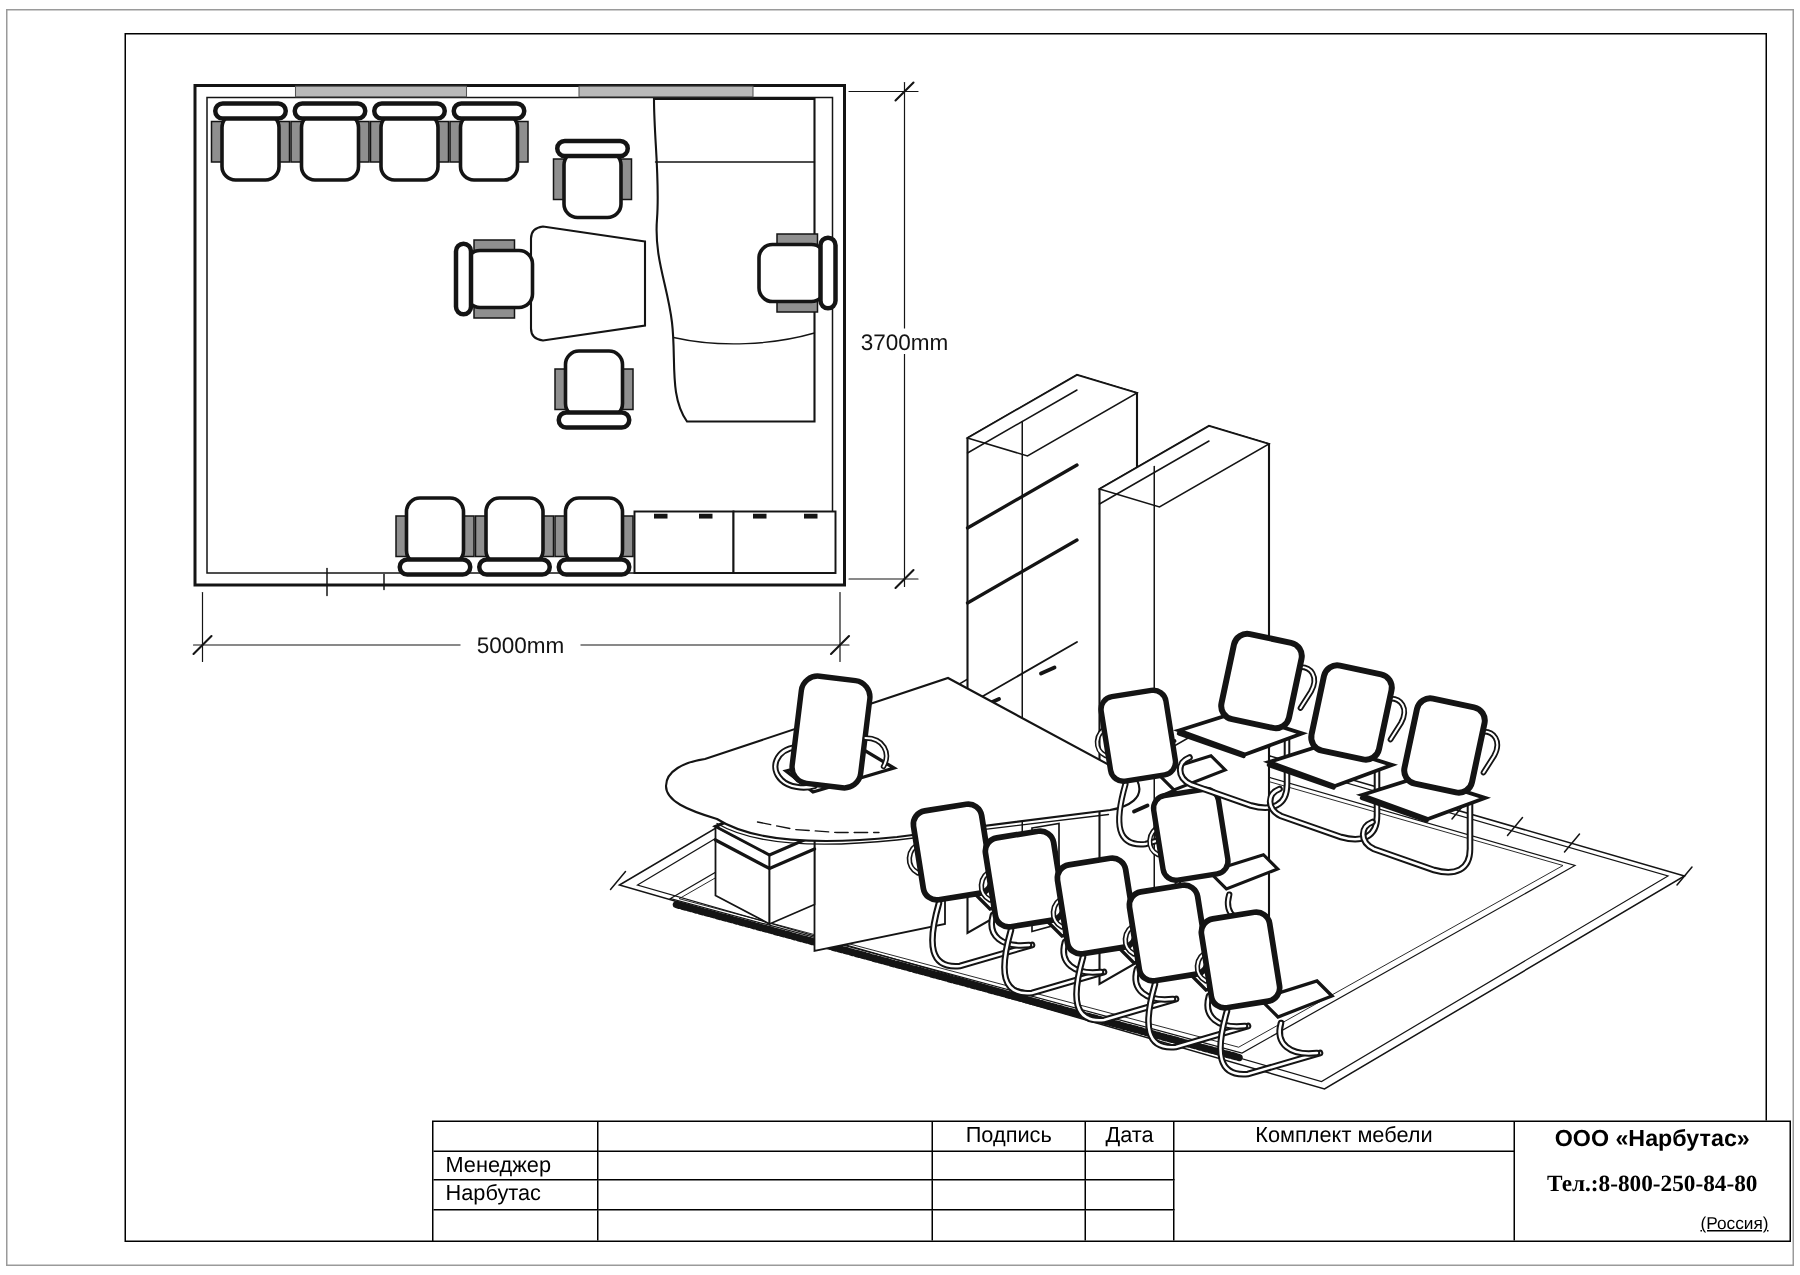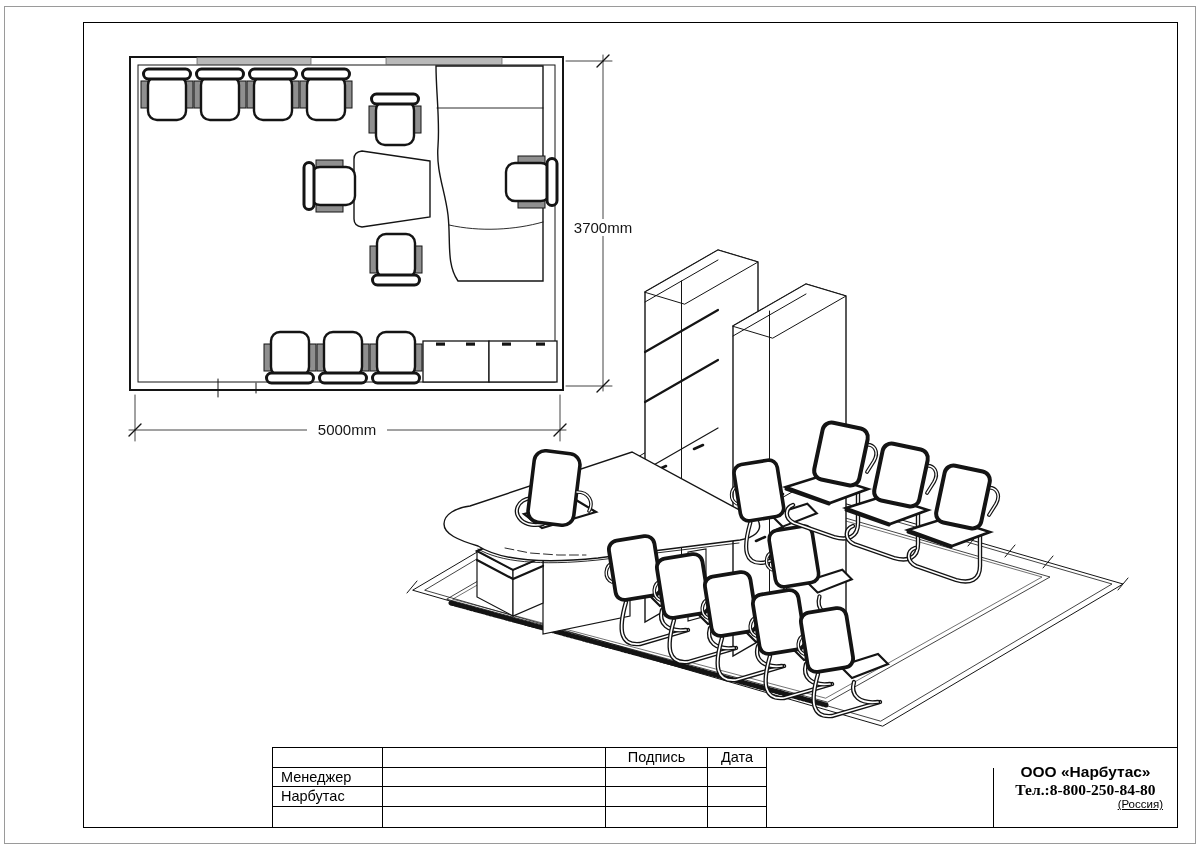--- a/index.html
+++ b/index.html
@@ -4,31 +4,31 @@
 <style>
   html,body{margin:0;padding:0;background:#fff;}
   .page{position:relative;width:1200px;height:850px;background:#ffffff;overflow:hidden;
         font-family:"Liberation Sans","DejaVu Sans",sans-serif;color:#000;}
   .page-border{position:absolute;left:4px;top:6px;width:1190px;height:836px;
         border:1px solid #9a9a9a;}
   .frame{position:absolute;left:83px;top:22px;width:1095px;height:806px;
         border:1px solid #000;box-sizing:border-box;}
   svg.drawing{position:absolute;left:0;top:0;}
   
-  .tb{position:absolute;left:272px;top:747px;width:906px;height:81px;display:grid;
+  .tb{position:absolute;left:288px;top:747px;width:906px;height:81px;display:grid;
       grid-template-columns:110px 223px 102px 59px 227px 1fr;
       grid-template-rows:20px 19px 20px 1fr;
       background:#fff;border:1px solid #000;box-sizing:border-box;font-size:14.5px;line-height:1;}
   .tb .c{border-right:1px solid #000;border-bottom:1px solid #000;box-sizing:border-box;
       display:flex;align-items:center;padding:0 4px;overflow:hidden;white-space:nowrap;}
   .tb .lab{padding-left:8px;}
   .tb .hd{justify-content:center;}
   .tb .nr{border-right:none;}
   .tb .nb{border-bottom:none;}
-  .tb .company{flex-direction:column;justify-content:center;align-items:center;gap:2px;padding:2px 6px;}
+  .tb .company{flex-direction:column;justify-content:center;align-items:center;gap:14px;padding:2px 6px;}
   .tb .company .nm{font-weight:600;font-size:15.5px;}
   .tb .company .ph{font-weight:700;font-size:15.5px;font-family:Liberation Serif, serif;}
   .tb .company .ct{font-size:11.5px;align-self:flex-end;padding-right:8px;text-decoration:underline;}
 </style>
 </head>
 <body>
 
 <div class="page">
   <div class="page-border"></div>
   <div class="frame"></div>
@@ -209,20 +209,21 @@
       <use href="#fchair" transform="translate(756,592)"></use>
       <use href="#fchair" transform="translate(804,610)"></use>
     </g>
   </svg>
 
   <div class="tb">
     <div class="c" style="grid-column:1;grid-row:1"></div>
     <div class="c" style="grid-column:2;grid-row:1"></div>
     <div class="c hd" style="grid-column:3;grid-row:1">Подпись</div>
     <div class="c hd" style="grid-column:4;grid-row:1">Дата</div>
+    <div class="c hd" style="grid-column:5;grid-row:1">Комплект мебели</div>
 
     <div class="c lab" style="grid-column:1;grid-row:2">Менеджер</div>
     <div class="c" style="grid-column:2;grid-row:2"></div>
     <div class="c" style="grid-column:3;grid-row:2"></div>
     <div class="c" style="grid-column:4;grid-row:2"></div>
     <div class="c nb" style="grid-column:5;grid-row:2/5"></div>
 
     <div class="c lab" style="grid-column:1;grid-row:3">Нарбутас</div>
     <div class="c" style="grid-column:2;grid-row:3"></div>
     <div class="c" style="grid-column:3;grid-row:3"></div>

